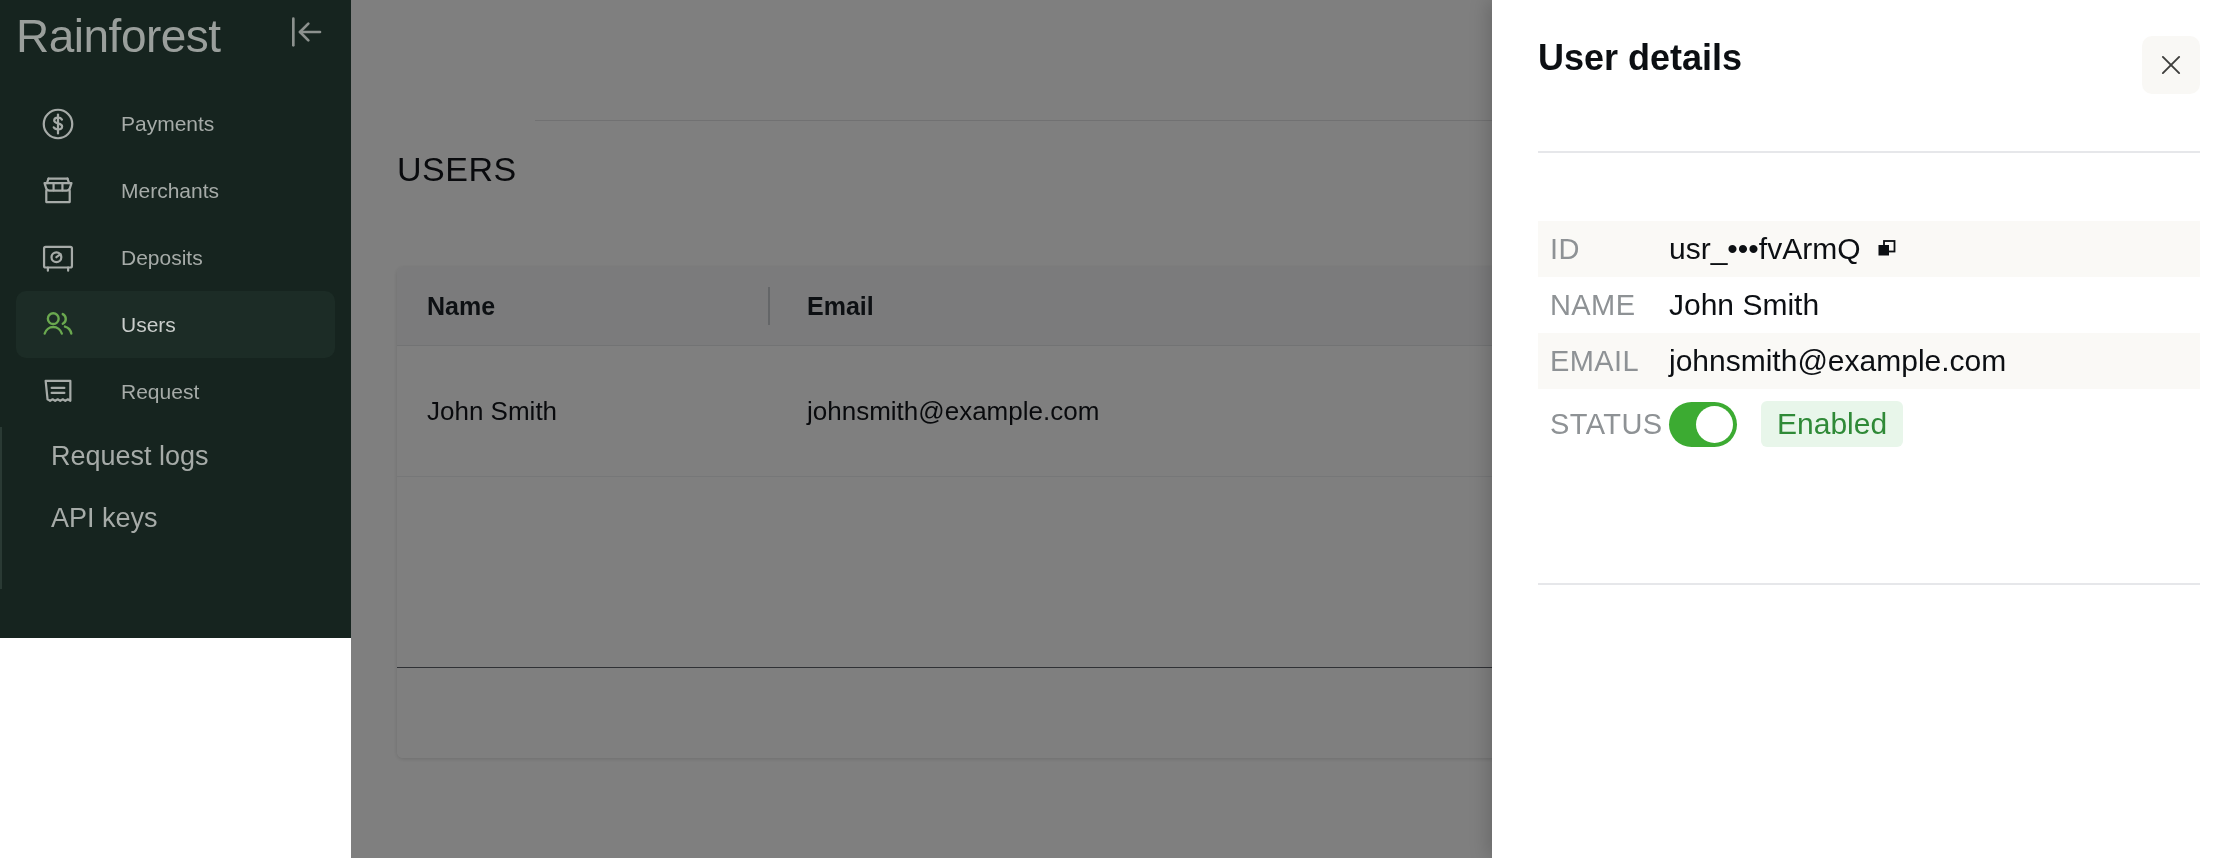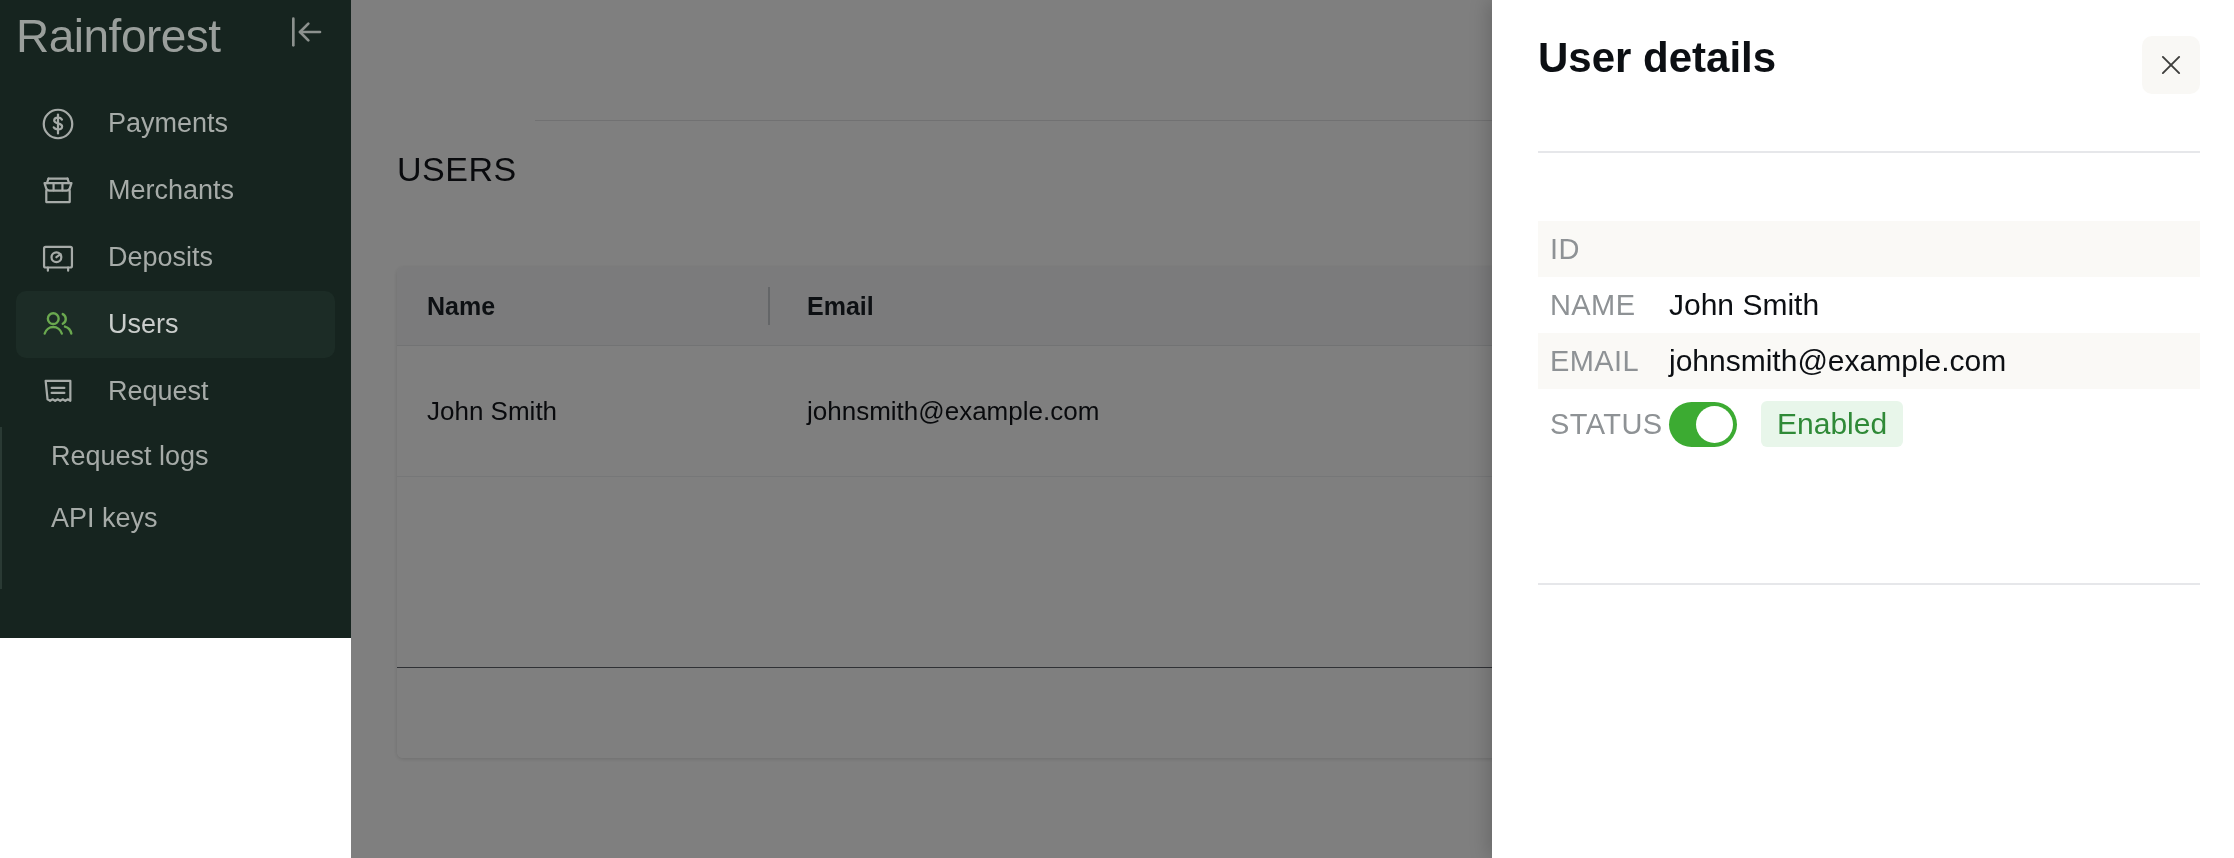--- a/index.html
+++ b/index.html
@@ -47,22 +47,22 @@
     padding-left: 23px;
     border-radius: 10px;
     cursor: pointer;
   }
   .nav-item .ic {
     width: 38px; height: 38px;
     display: flex; align-items: center; justify-content: center;
     flex: 0 0 38px;
   }
   .nav-item .lbl {
-    margin-left: 31px;
-    font-size: 27px;
+    margin-left: 44px;
+    font-size: 21px;
     color: #a6aba8;
     white-space: nowrap;
   }
   .nav-item.active { background: #1c2c26; }
   .nav-item.active .lbl { color: #c9cdcb; }
   .nav-item .chev {
     position: absolute; right: 26px; top: 50%;
     transform: translateY(-50%);
     width: 30px; height: 30px;
     display: flex; align-items: center; justify-content: center;
@@ -154,21 +154,21 @@
     background: #ffffff;
     box-shadow: -4px 0 18px rgba(0,0,0,0.18);
   }
   .drawer-head {
     position: relative;
     height: 116px;
     display: flex; align-items: center;
     padding: 0 36px 0 46px;
   }
   .drawer-title {
-    font-size: 42px; font-weight: 700; color: #0c0f13;
+    font-size: 36px; font-weight: 700; color: #0c0f13;
     line-height: 1;
   }
   .close-btn {
     position: absolute; right: 34px; top: 36px;
     width: 58px; height: 58px;
     background: #f9f8f5;
     border: none; border-radius: 10px;
     display: flex; align-items: center; justify-content: center;
     cursor: pointer;
   }
@@ -348,20 +348,29 @@
           <line x1="18.5" y1="5.5" x2="5.5" y2="18.5"></line>
         </svg>
       </button>
     </div>
     <div class="drawer-divider"></div>
 
     <div class="detail-list">
 
       <div class="drow striped">
         <div class="dlabel">ID</div>
+        <div class="dvalue">
+          <span>usr_•••fvArmQ</span>
+          <span class="copy-icon">
+            <svg width="24" height="24" viewBox="0 0 24 24" fill="none" stroke="#0c0f13" stroke-width="1.8">
+              <rect x="3.5" y="8" width="10.5" height="10.5" fill="#0c0f13" stroke="none"></rect>
+              <rect x="9" y="4" width="10.5" height="10.5" fill="none"></rect>
+            </svg>
+          </span>
+        </div>
       </div>
 
       <div class="drow">
         <div class="dlabel">NAME</div>
         <div class="dvalue">John Smith</div>
       </div>
 
       <div class="drow striped">
         <div class="dlabel">EMAIL</div>
         <div class="dvalue">johnsmith@example.com</div>

